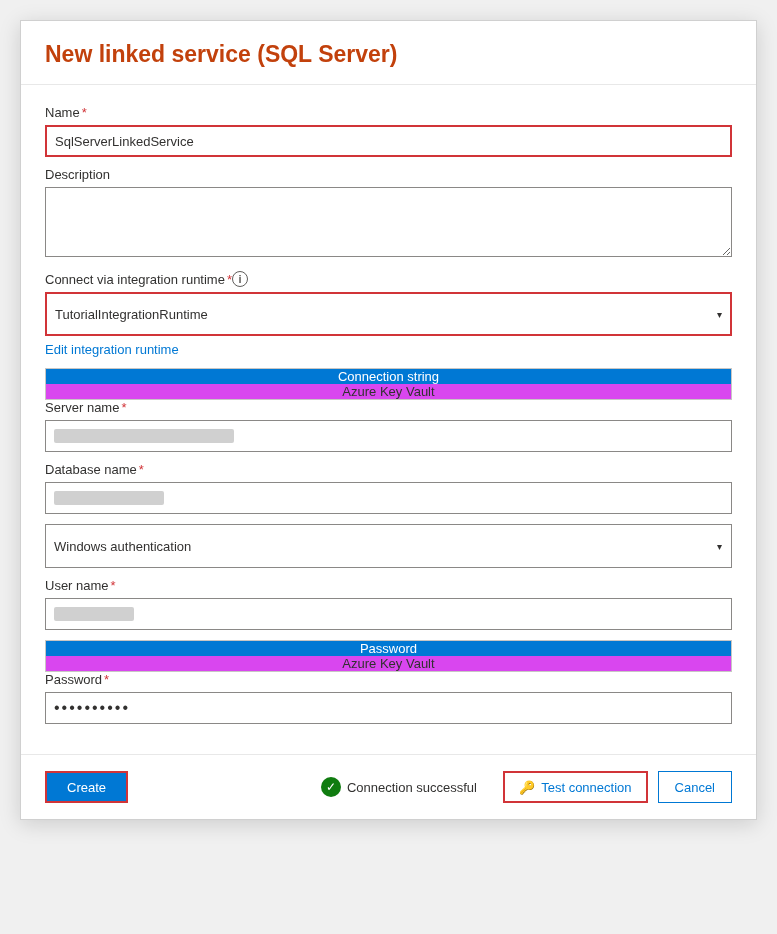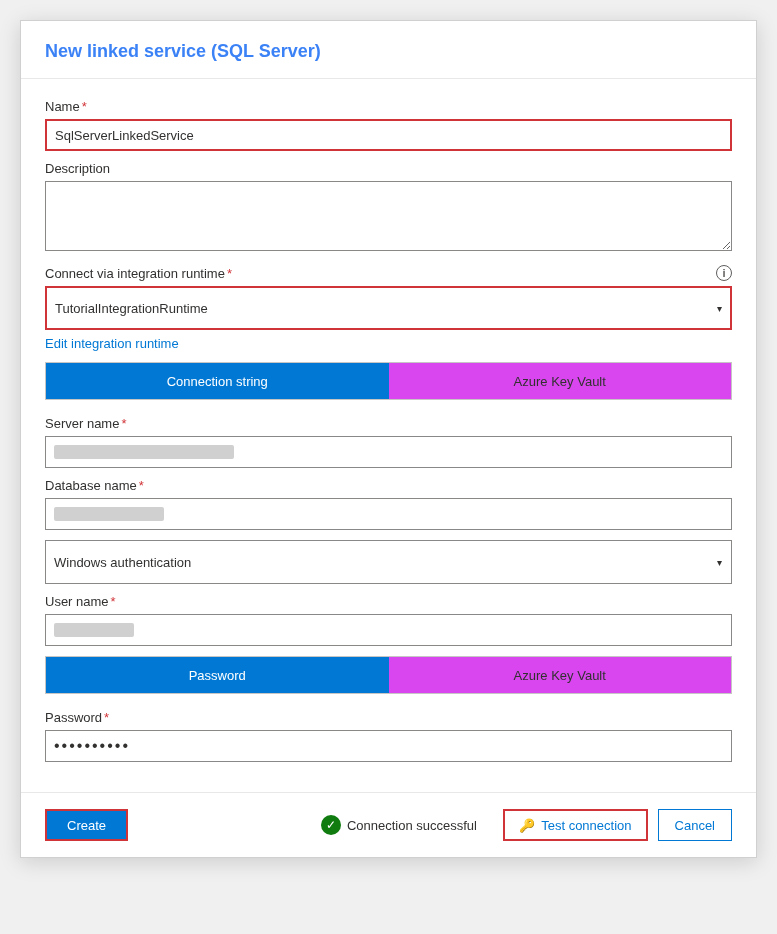--- a/index.html
+++ b/index.html
@@ -18,23 +18,23 @@
       border: 1px solid #d0d0d0;
       box-shadow: 0 4px 20px rgba(0,0,0,0.15);
       display: flex;
       flex-direction: column;
     }
     .dialog-header {
       padding: 20px 24px 16px 24px;
       border-bottom: 1px solid #e8e8e8;
     }
     .dialog-title {
-      font-size: 18px;
+      font-size: 23px;
       font-weight: 600;
-      color: #3b82f6;
+      color: #c2410c;
     }
     .dialog-body {
       padding: 20px 24px;
       flex: 1;
       overflow-y: auto;
     }
     .form-group {
       margin-bottom: 10px;
     }
     .form-label {
@@ -99,22 +99,22 @@
       color: #0078d4;
       font-size: 13px;
       cursor: pointer;
       text-decoration: none;
       display: inline-block;
       margin-top: 6px;
     }
     .tab-group {
       display: flex;
       border: 1px solid #c8c6c4;
-      margin-bottom: 16px;
-      width: 100%;
+      width: 100%;
+      flex-direction: column;
     }
     .tab-btn {
       flex: 1;
       height: 36px;
       border: none;
       cursor: pointer;
       font-size: 13px;
       font-weight: 500;
     }
     .tab-btn.active {
@@ -208,21 +208,20 @@
       padding: 0 16px;
       font-size: 13px;
       cursor: pointer;
     }
     .password-dots {
       letter-spacing: 2px;
       font-size: 16px;
     }
     .runtime-header-row {
       display: flex;
-      justify-content: space-between;
       align-items: center;
       margin-bottom: 5px;
     }
     .info-circle {
       display: inline-flex;
       align-items: center;
       justify-content: center;
       width: 16px;
       height: 16px;
       border-radius: 50%;

